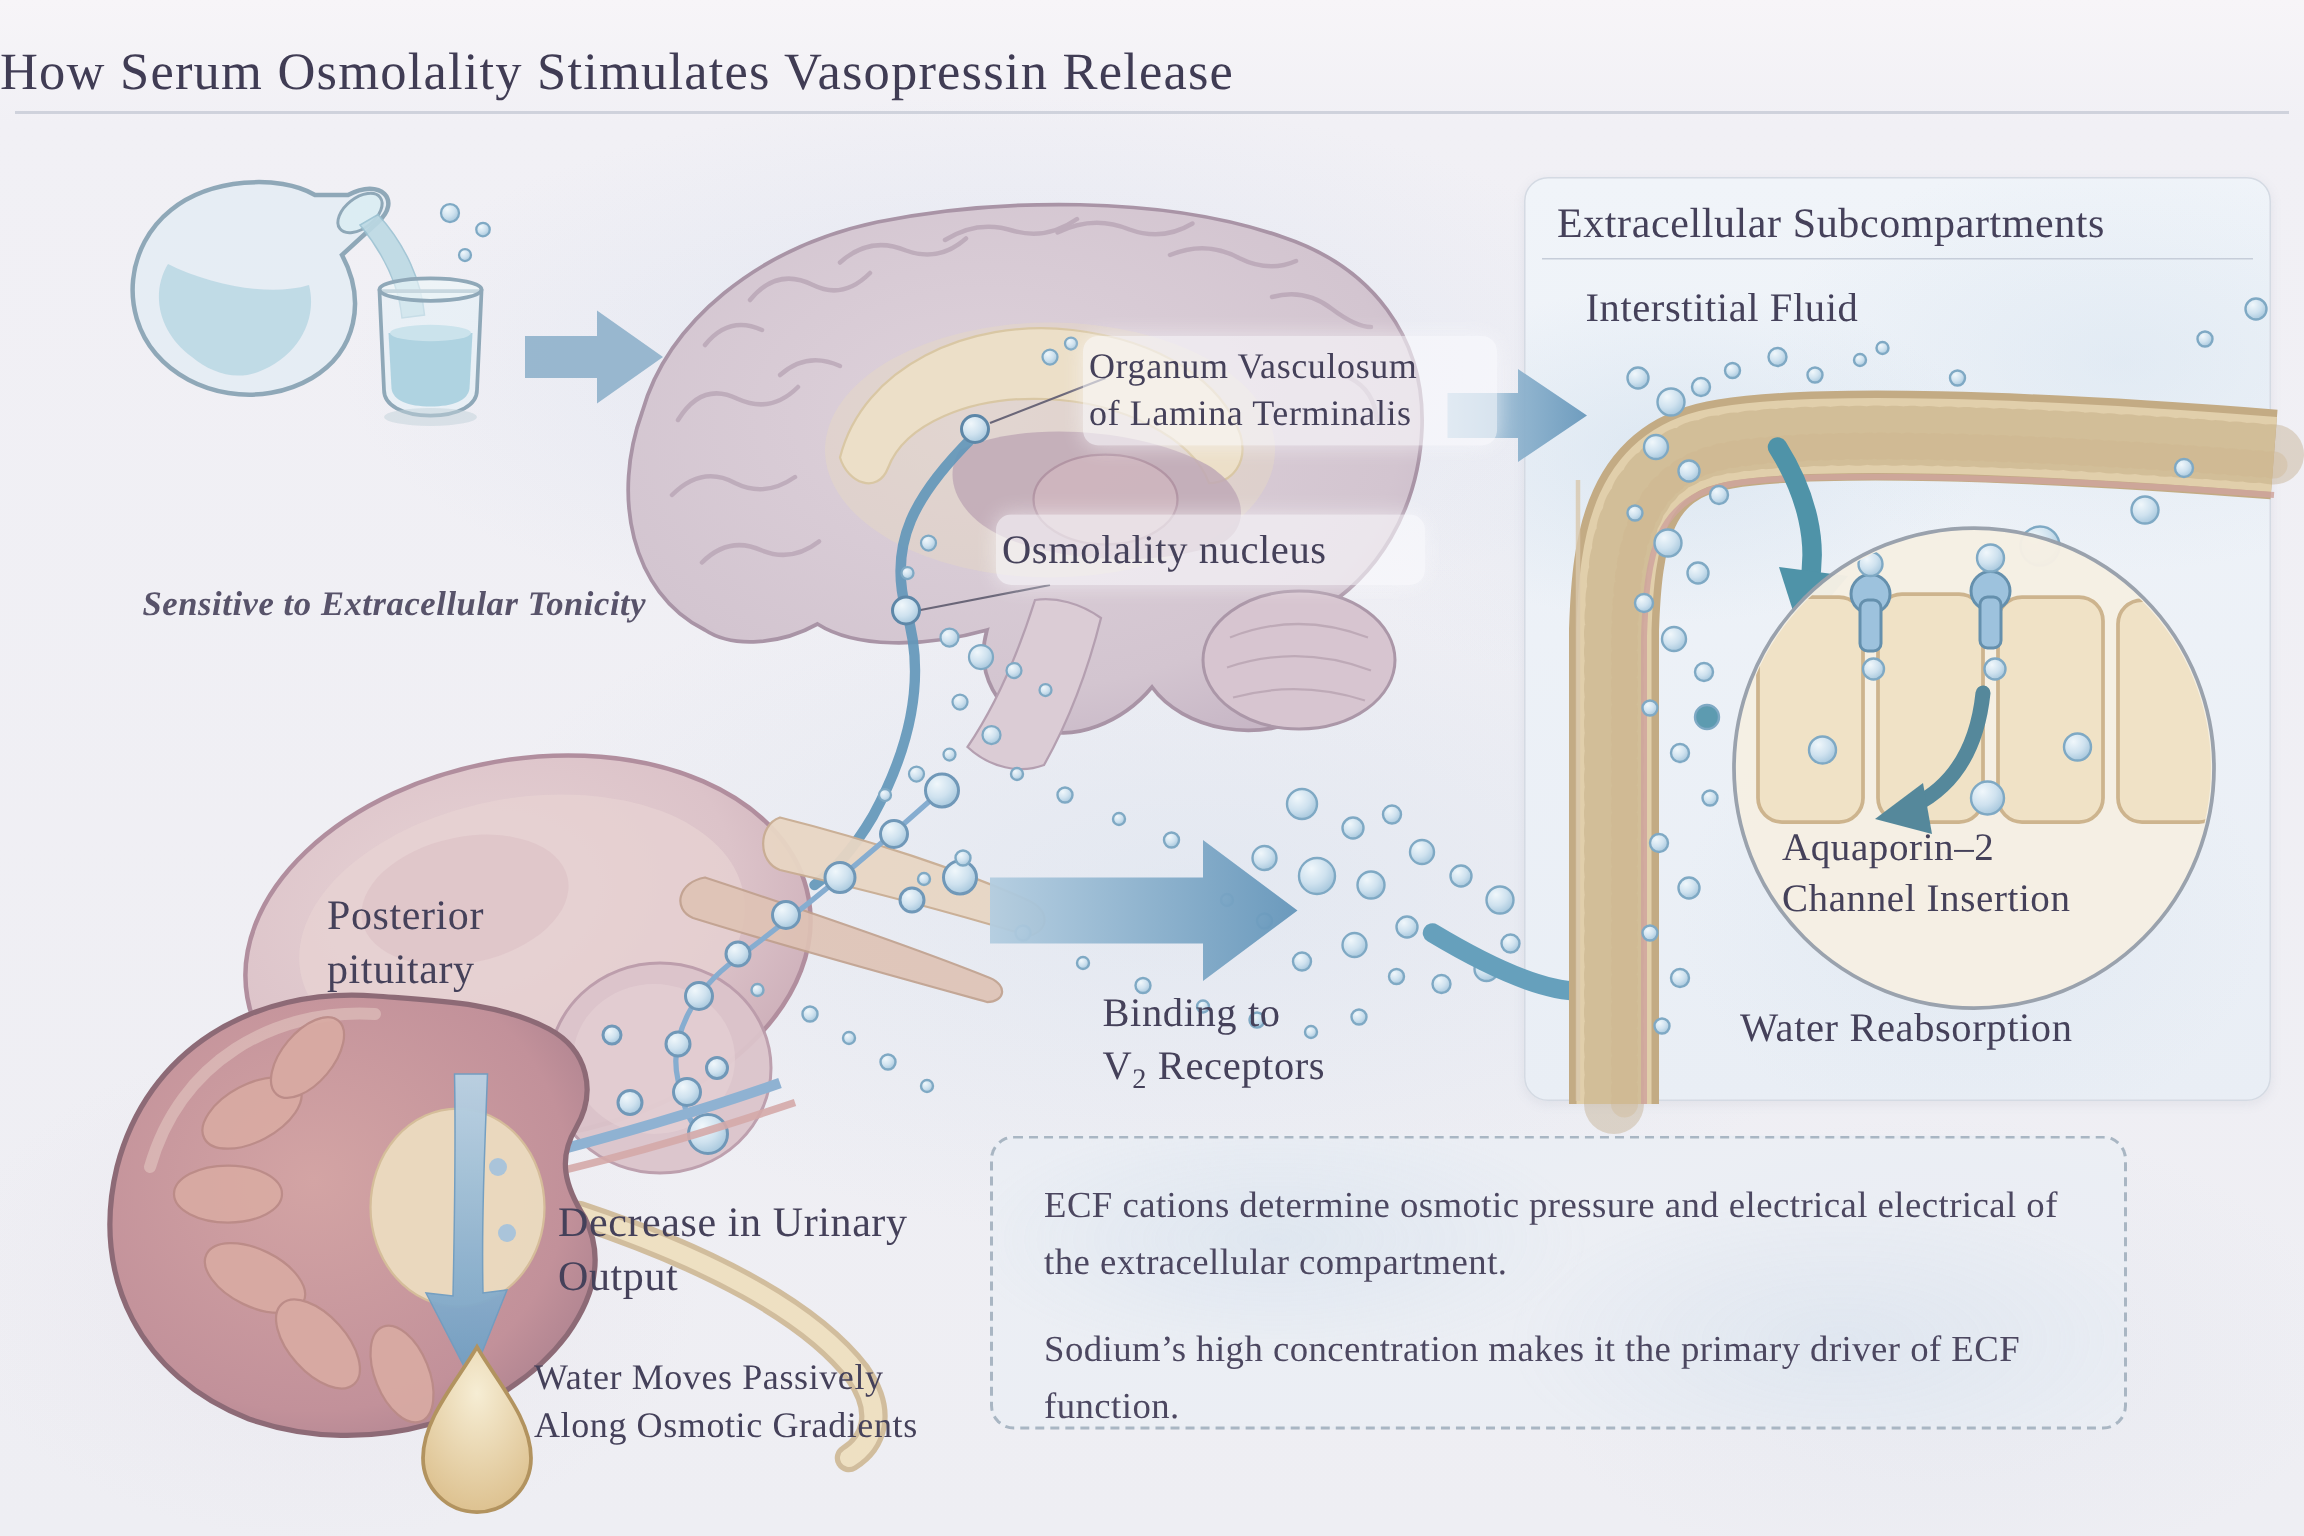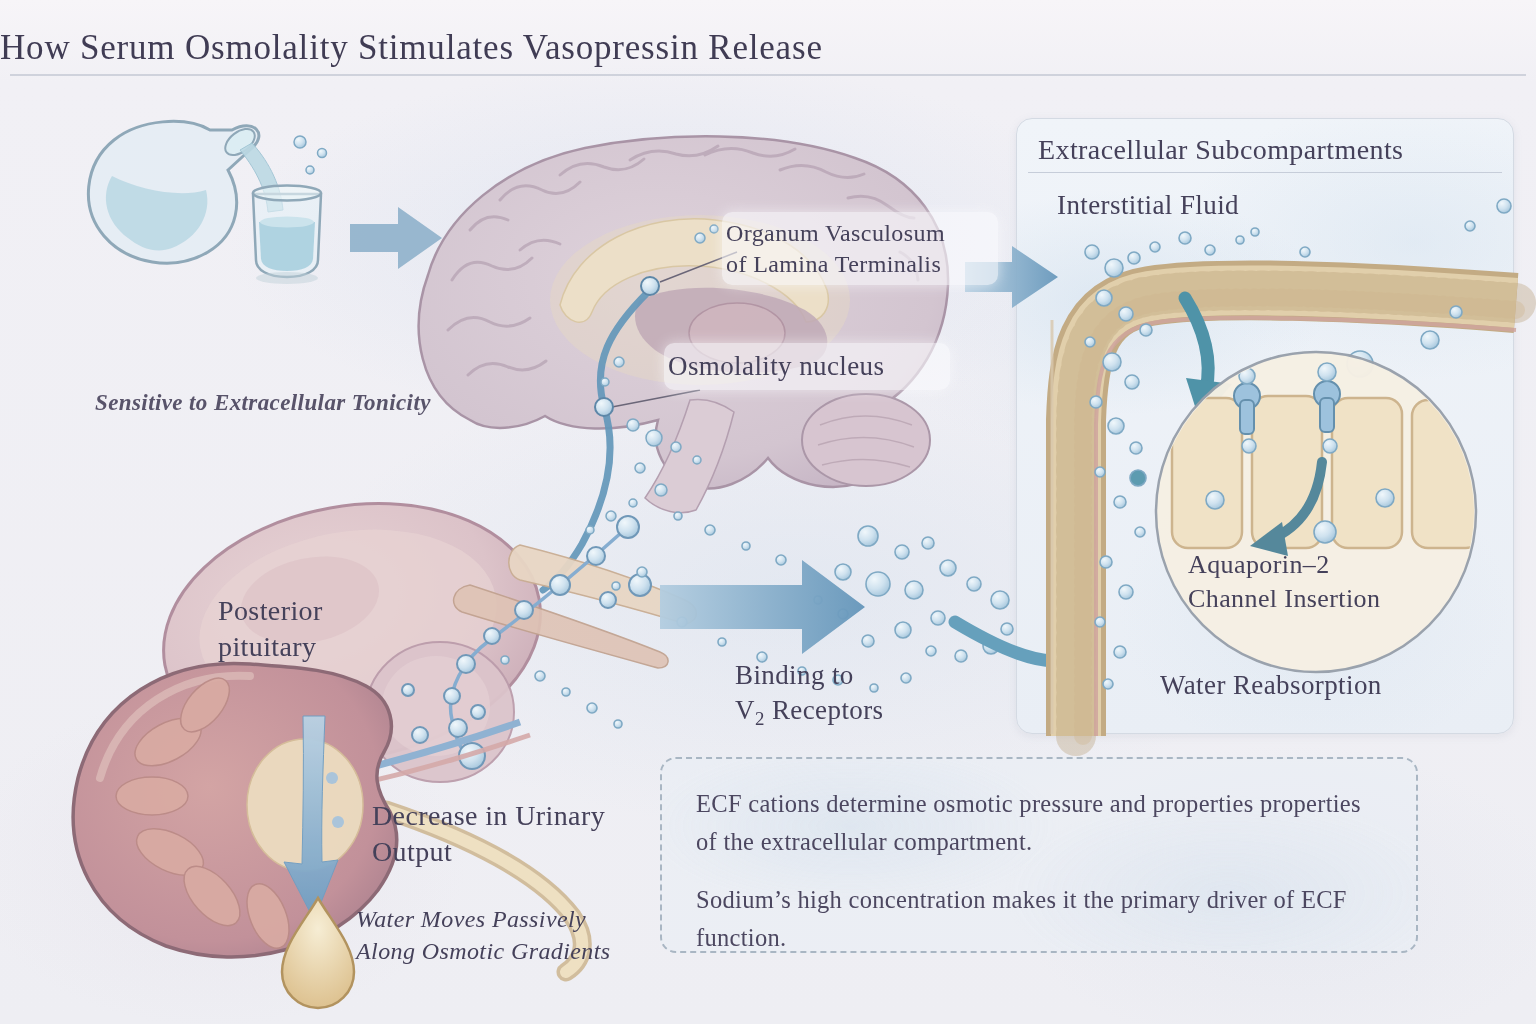--- a/index.html
+++ b/index.html
@@ -48,21 +48,21 @@
 </style>
 </head>
 <body>
 
 <div class="canvas">
 
   <div class="panel"></div>
   <div class="panel-rule"></div>
 
   <div class="infobox">
-    <p>ECF cations determine osmotic pressure and properties properties of the extracellular compartment.</p>
+    <p>ECF cations determine osmotic pressure and electrical electrical of the extracellular compartment.</p>
     <p>Sodium’s high concentration makes it the primary driver of ECF function.</p>
   </div>
 
   <svg class="art" width="1536" height="1024" viewBox="0 0 1536 1024">
     <defs>
       <radialGradient id="gDrop" cx="35%" cy="30%" r="75%">
         <stop offset="0%" stop-color="#f0f7fb"></stop>
           <stop offset="55%" stop-color="#cfe2ef"></stop>
           <stop offset="100%" stop-color="#a5c6dc"></stop>
       </radialGradient>
@@ -350,21 +350,21 @@
   </svg>
 
   <div class="lbl title">How Serum Osmolality Stimulates Vasopressin Release</div>
   <div class="rule"></div>
 
 
   <div class="lbl" style="left:95px;top:372px;width:436px;">
     <div class="italic" style="font-size:23px;color:#58536a;margin-top:16px;font-weight:bold;">Sensitive to Extracellular Tonicity</div>
   </div>
 
-  <div class="lbl soft-box" style="left:722px;top:212px;width:268px;font-size:24px;padding:6px 4px;">
+  <div class="lbl soft-box" style="left:722px;top:224px;width:268px;font-size:24px;padding:6px 4px;">
     <div>Organum Vasculosum</div>
     <div>of Lamina Terminalis</div>
   </div>
 
   <div class="lbl soft-box" style="left:664px;top:343px;width:278px;font-size:27px;padding:6px 4px;">Osmolality nucleus</div>
 
 
   <div class="lbl" style="left:218px;top:593px;width:160px;font-size:28px;line-height:1.3;">
     <div>Posterior</div>
     <div>pituitary</div>
@@ -373,21 +373,21 @@
   <div class="lbl" style="left:735px;top:658px;width:240px;font-size:27px;line-height:1.3;">
     <div>Binding to</div>
     <div><span>V</span><sub>2</sub><span>&nbsp;Receptors</span></div>
   </div>
 
   <div class="lbl" style="left:372px;top:798px;width:270px;font-size:28px;line-height:1.3;">
     <div>Decrease in Urinary</div>
     <div>Output</div>
   </div>
 
-  <div class="lbl" style="left:356px;top:903px;width:268px;font-size:24px;line-height:1.35;font-style:italic;">
+  <div class="lbl" style="left:356px;top:903px;width:268px;font-size:24px;line-height:1.35;">
     <div>Water Moves Passively</div>
     <div>Along Osmotic Gradients</div>
   </div>
 
   <div class="lbl" style="left:1038px;top:132px;width:460px;font-size:28px;text-align:left;">Extracellular Subcompartments</div>
 
   <div class="lbl" style="left:1057px;top:188px;width:300px;font-size:27px;text-align:left;">Interstitial Fluid</div>
 
   <div class="lbl" style="left:1188px;top:548px;width:260px;font-size:26px;line-height:1.3;">
     <div>Aquaporin–2</div>

